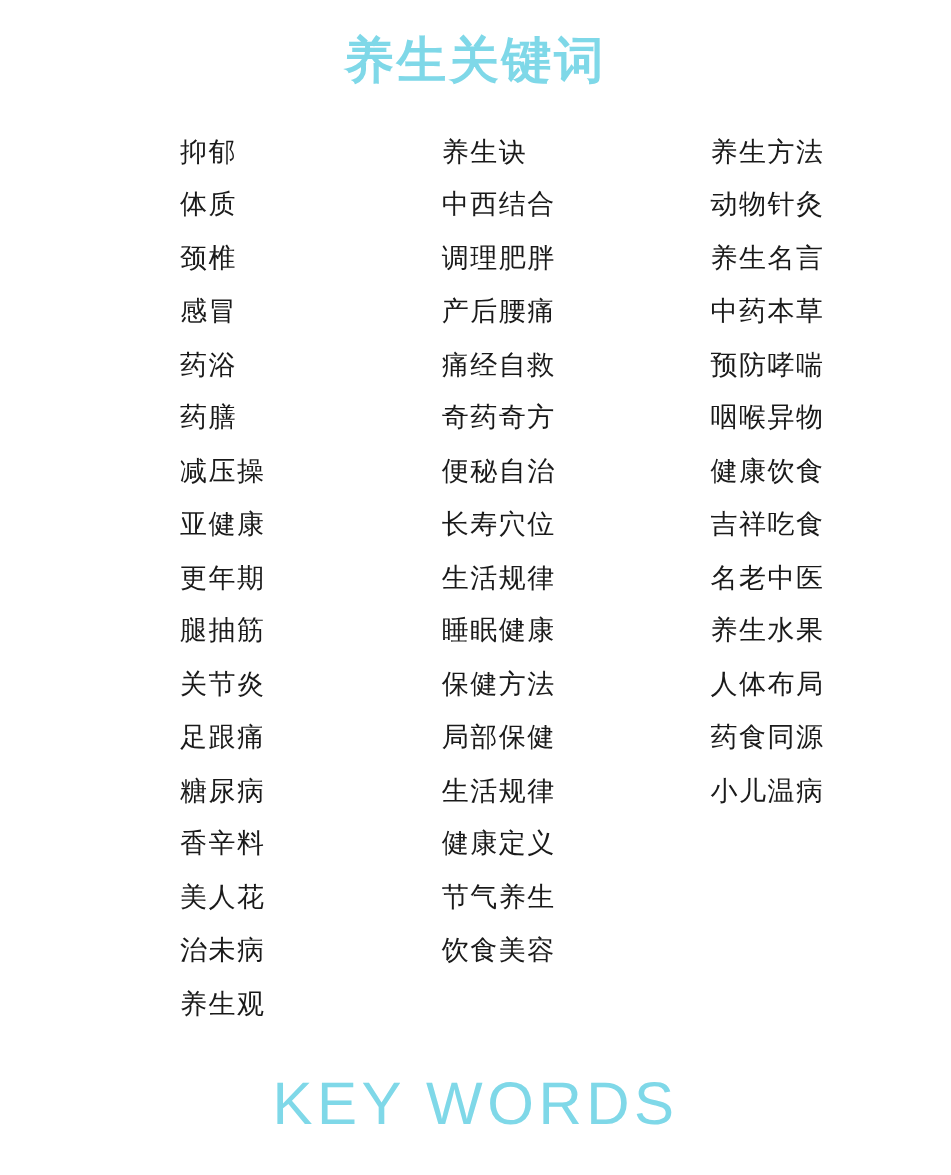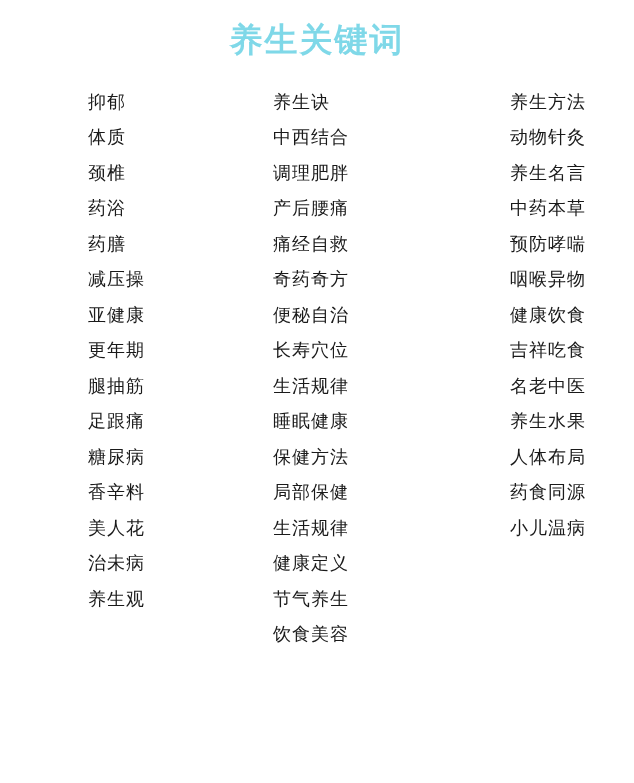--- a/index.html
+++ b/index.html
@@ -28,30 +28,30 @@
     letter-spacing: 2px;
     padding-top: 20px;
     line-height: 1.2;
     font-family: "DejaVu Sans", "Liberation Sans", sans-serif;
   }
   .columns {
     display: flex;
     flex-direction: row;
     justify-content: flex-start;
     padding-top: 24px;
-    padding-left: 88px;
+    padding-left: 120px;
     box-sizing: border-box;
   }
   .column {
     display: flex;
     flex-direction: column;
   }
   .col-0 { width: 185px; }
   .col-1 { width: 190px; }
-  .col-2 { width: 170px; text-align: center; }
+  .col-2 { width: 170px; }
   .word {
     font-size: 18px;
     color: #1a1a1a;
     line-height: 35.5px;
     height: 35.5px;
     letter-spacing: 1px;
     white-space: nowrap;
     font-family: "DejaVu Sans", "Liberation Sans", sans-serif;
   }
   .footer {
@@ -72,26 +72,28 @@
 <div class="page">
 
   <div class="title">养生关键词</div>
 
   <div class="columns">
 
     <div class="column col-0">
       <div class="word">抑郁</div>
       <div class="word">体质</div>
       <div class="word">颈椎</div>
+      <div class="word">感冒</div>
       <div class="word">药浴</div>
       <div class="word">药膳</div>
       <div class="word">减压操</div>
       <div class="word">亚健康</div>
       <div class="word">更年期</div>
       <div class="word">腿抽筋</div>
+      <div class="word">关节炎</div>
       <div class="word">足跟痛</div>
       <div class="word">糖尿病</div>
       <div class="word">香辛料</div>
       <div class="word">美人花</div>
       <div class="word">治未病</div>
       <div class="word">养生观</div>
     </div>
 
     <div class="column col-1">
       <div class="word">养生诀</div>
@@ -123,14 +125,15 @@
       <div class="word">吉祥吃食</div>
       <div class="word">名老中医</div>
       <div class="word">养生水果</div>
       <div class="word">人体布局</div>
       <div class="word">药食同源</div>
       <div class="word">小儿温病</div>
     </div>
 
   </div>
 
+  <div class="footer">KEY WORDS</div>
 
 </div>
 
 </body></html>

